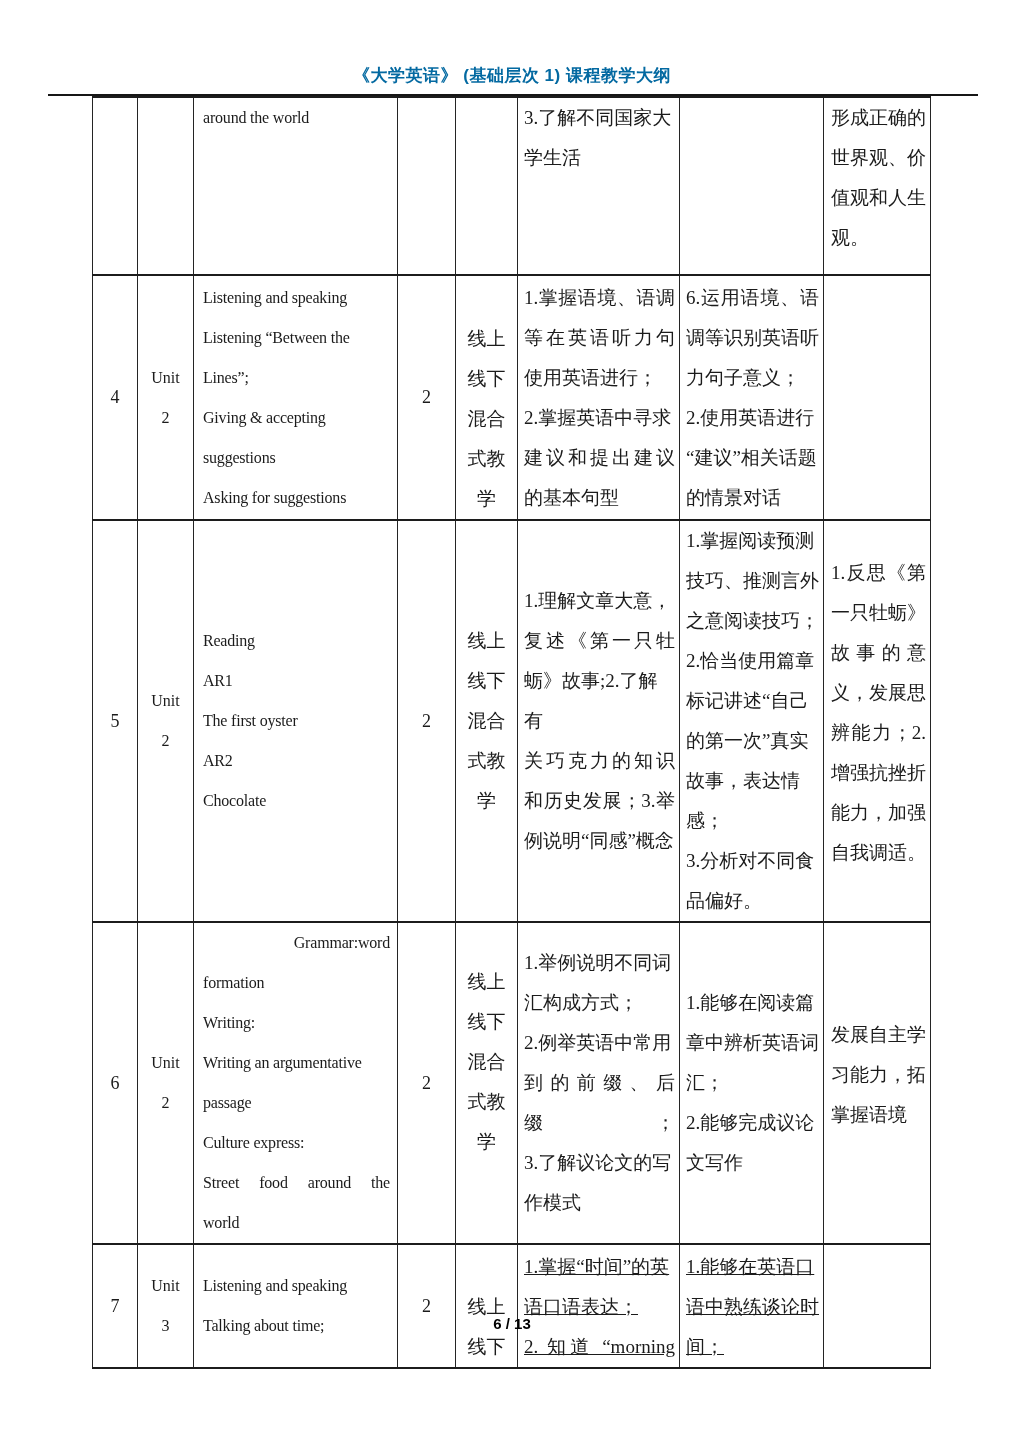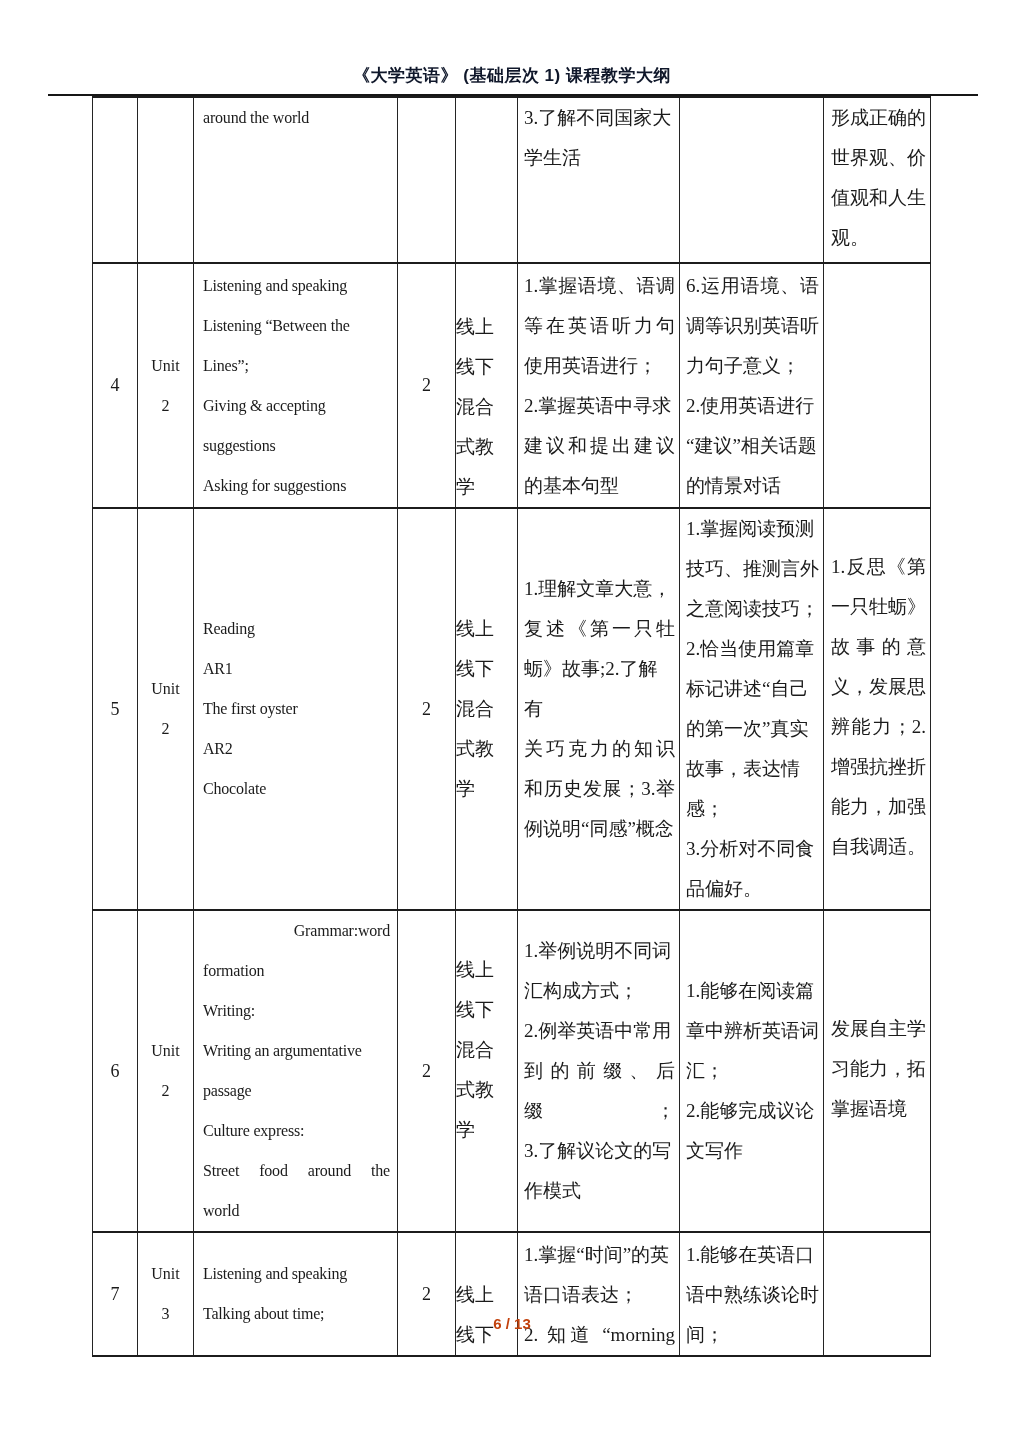--- a/index.html
+++ b/index.html
@@ -6,59 +6,59 @@
   body{
     width:1024px;height:1447px;position:relative;
     background:#ffffff;color:#1b1b1b;
     font-family:"Liberation Serif","DejaVu Serif",serif;
     overflow:hidden;
   }
   .page-header{
     position:absolute;top:64px;left:0;width:100%;
     text-align:center;
     font-family:"Liberation Sans","DejaVu Sans",sans-serif;
-    font-weight:600;font-size:17px;color:#0f172a;letter-spacing:.5px;
+    font-weight:600;font-size:17px;color:#0369a1;letter-spacing:.5px;
   }
   .header-rule{
     position:absolute;top:94px;left:48px;width:930px;height:2px;
     background:#161616;
   }
   table.sched{
     position:absolute;top:96px;left:92px;width:838px;
     border-collapse:collapse;table-layout:fixed;
   }
   td{
     border-left:1.5px solid #242424;border-right:1.5px solid #242424;
     border-top:2px solid #1c1c1c;border-bottom:2px solid #1c1c1c;
     vertical-align:middle;padding:0;overflow:hidden;
   }
   .line{line-height:40px;font-size:19px;}
   .c-num,.c-hours{text-align:center;font-size:18px;}
   .c-unit{text-align:center;}
   .c-unit .line{font-size:16px;}
-  .c-mode{text-align:left;}
+  .c-mode{text-align:center;}
   .c-content{padding:0 7px 0 9px;}
   .c-content .line{font-size:16px;letter-spacing:-0.2px;white-space:nowrap;}
   .c-content .line.j,.c-content .line.split{white-space:normal;justify-content:flex-end;}
   .c-objectives,.c-skills{padding:0 4px 0 6px;}
-  .c-values{padding:0 4px 4px 7px;margin-left:23px;}
+  .c-values{padding:0 4px 16px 7px;margin-left:23px;}
   .b{font-weight:normal;}
   .j{text-align:justify;text-align-last:justify;}
   .split{display:flex;justify-content:space-between;}
   
   .r0{height:161px;} .r1{height:241px;} .r2{height:365px;} .r3{height:320px;} .r4{height:123px;}
   .r0 td{vertical-align:top;}
   .r1 .c-mode{vertical-align:top;padding-top:43px;}
   .r3 .c-mode{vertical-align:top;padding-top:39px;}
   .r4 .c-mode{vertical-align:top;padding-top:42px;}
-  .r4 .c-objectives,.r4 .c-skills{vertical-align:top;padding-top:2px;}
+  .r4 .c-objectives,.r4 .c-skills{vertical-align:top;padding-top:2px;text-decoration:underline;}
   .page-footer{
     position:absolute;top:1315px;left:0;width:100%;text-align:center;
     font-family:"Liberation Sans","DejaVu Sans",sans-serif;
-    font-size:15px;font-weight:600;color:#c2410c;
+    font-size:15px;font-weight:600;color:#000000;
   }
 </style>
 </head>
 <body>
 
 <div class="page-header">《大学英语》 (基础层次 1) 课程教学大纲</div>
 <div class="header-rule"></div>
 
 <table class="sched">
   <colgroup>

